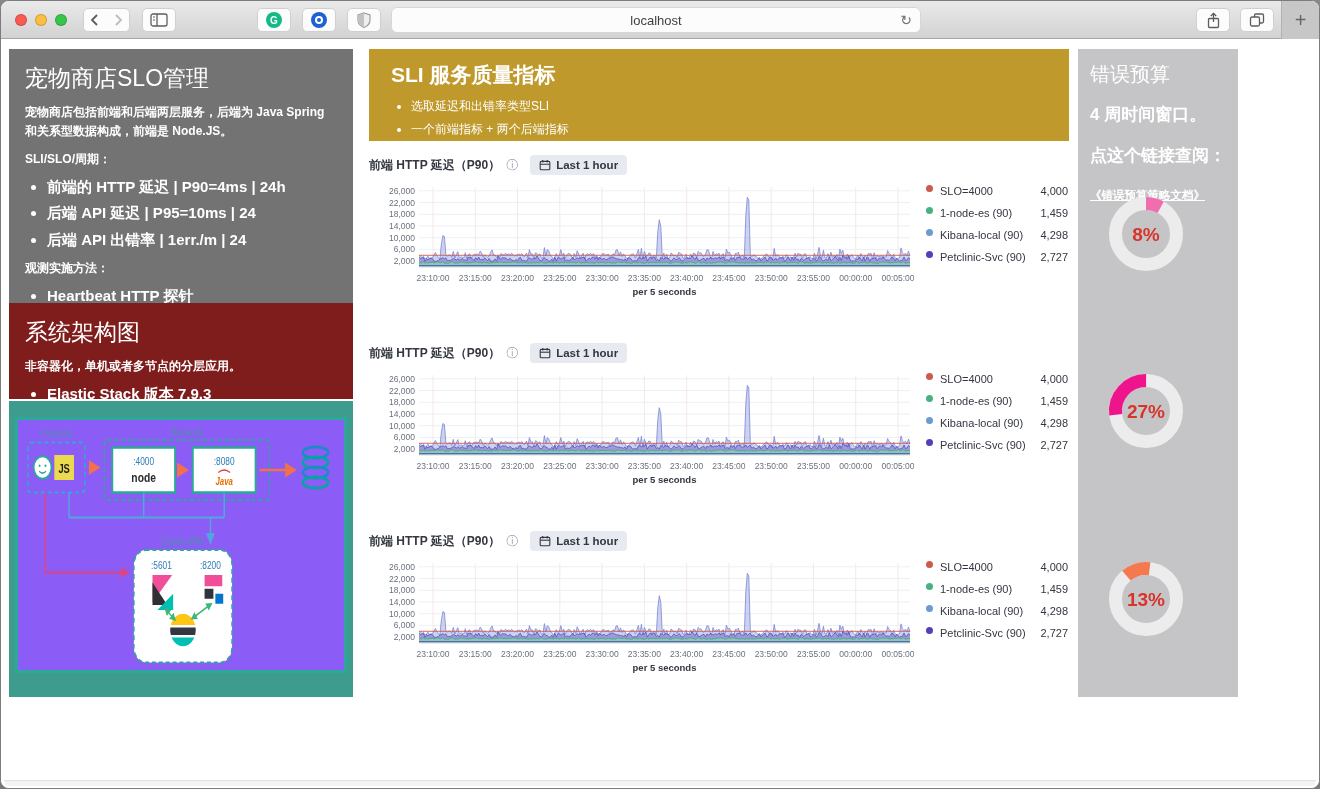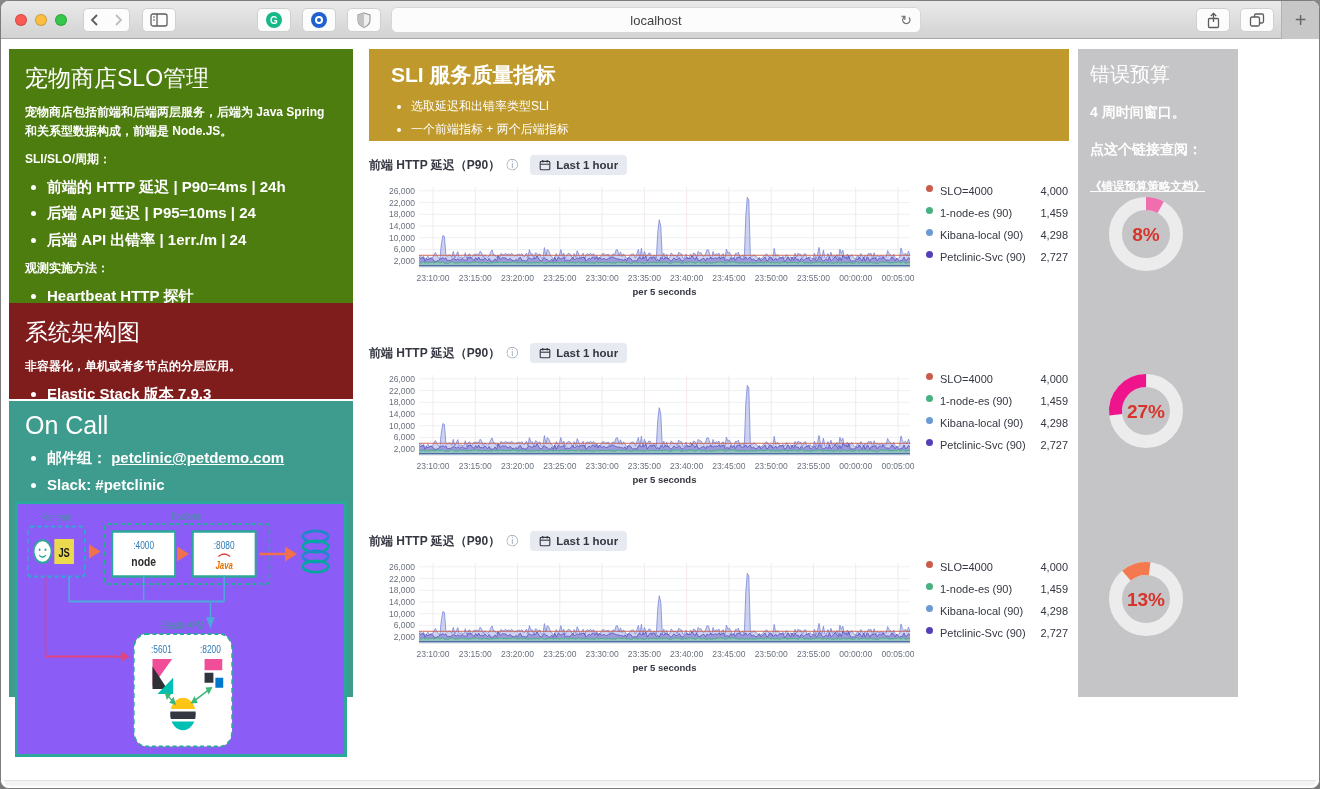--- a/index.html
+++ b/index.html
@@ -18,21 +18,21 @@
        display:flex;align-items:center;justify-content:center}
   .reload{position:absolute;right:8px;top:3px;font-size:14px;color:#6f6f6f;line-height:18px}
   .newtab{position:absolute;right:0;top:0;width:38px;height:38px;background:#c7c7c7;
           border-left:1px solid #b2b2b2;display:flex;align-items:center;justify-content:center;
           font-size:20px;color:#666}
   .bottom-bar{position:absolute;bottom:2px;left:3px;right:3px;height:6px;background:#f3f3f3;
               border-top:1px solid #e2e2e2;border-radius:0 0 7px 7px}
   
   .content{position:absolute;top:38px;left:0;right:0;bottom:0;background:#fff}
   .sec{position:absolute;left:8px;width:344px;color:#fff;padding:14px 16px}
-  .sec1{top:10px;height:305px;background:#4d7c0f}
+  .sec1{top:10px;height:305px;background:#737373}
   .sec2{top:264px;height:96px;background:#7f1d1d}
   .sec3{top:362px;height:296px;background:#3e9c8e;padding:10px 0 0 0}
   .sec h1{font-size:23px;font-weight:400;margin-bottom:9px}
   .sec p,.sec .lbl{font-size:12px;font-weight:600;line-height:1.55}
   .sec .lbl{margin-top:10px}
   .sec ul{margin-top:8px;padding-left:22px}
   .sec li{font-size:15px;font-weight:600;margin-bottom:7px;line-height:1.3}
   .sec3 .inner{padding:0 16px}
   .sec3 h1{font-size:25px;font-weight:300;margin-bottom:6px}
   .sec a{color:#fff;text-decoration:underline}
@@ -58,21 +58,21 @@
   .lg-row{display:flex;margin-bottom:10px}
   .lg-dot{width:7px;height:7px;border-radius:50%;margin-right:7px;flex:none}
   .lg-name{font-size:11px;color:#343741;flex:1}
   .lg-val{font-size:11px;color:#343741}
   .tk{font-size:8.5px;fill:#69707d}
   .xl{font-size:9.5px;font-weight:700;fill:#343741}
   
   .rightcol{position:absolute;left:1077px;top:10px;width:160px;height:648px;background:#c5c5c7;
             color:#fff;padding:12px 12px}
   .rightcol h2{font-size:20px;font-weight:400;margin-bottom:15px}
-  .rightcol p{font-size:14px;font-weight:600;margin-bottom:17px;line-height:1.4}
+  .rightcol p{font-size:17px;font-weight:600;margin-bottom:17px;line-height:1.4}
   .rightcol a{color:#fff;font-size:11.5px;font-weight:600;text-decoration:underline}
   .donut{position:absolute;left:22px;width:92px;height:92px}
   #donut-0{top:139px}#donut-1{top:316px}#donut-2{top:504px}
   .donut-label{font-size:19px;font-weight:700;fill:#d7352c}
 </style>
 </head>
 <body>
 
 <div class="window">
 
@@ -162,30 +162,20 @@
     <div class="sec sec2">
       <h1>系统架构图</h1>
       <p>非容器化，单机或者多节点的分层应用。</p>
       <ul>
           <li>Elastic Stack 版本 7.9.3</li>
           <li>APM Java Agent 版本 1.18.1</li>
         </ul>
     </div>
 
     <div class="sec sec3">
-      <div class="inner">
-        <h1>On Call</h1>
-        <ul>
-          <li>
-            <span>邮件组：</span>
-            <a href="#">petclinic@petdemo.com</a>
-          </li>
-          <li>Slack: #petclinic</li>
-        </ul>
-      </div>
 
       <div class="diagram">
         <svg viewBox="0 0 332 200" width="100%" height="100%" preserveAspectRatio="none">
           <defs>
             <marker id="aO" markerWidth="7" markerHeight="7" refX="5" refY="3" orient="auto">
                 <path d="M0 0 L6 3 L0 6 Z" fill="#f0714b"></path>
               </marker>
             <marker id="aB" markerWidth="7" markerHeight="7" refX="5" refY="3" orient="auto">
                 <path d="M0 0 L6 3 L0 6 Z" fill="#4fa8dc"></path>
               </marker>

